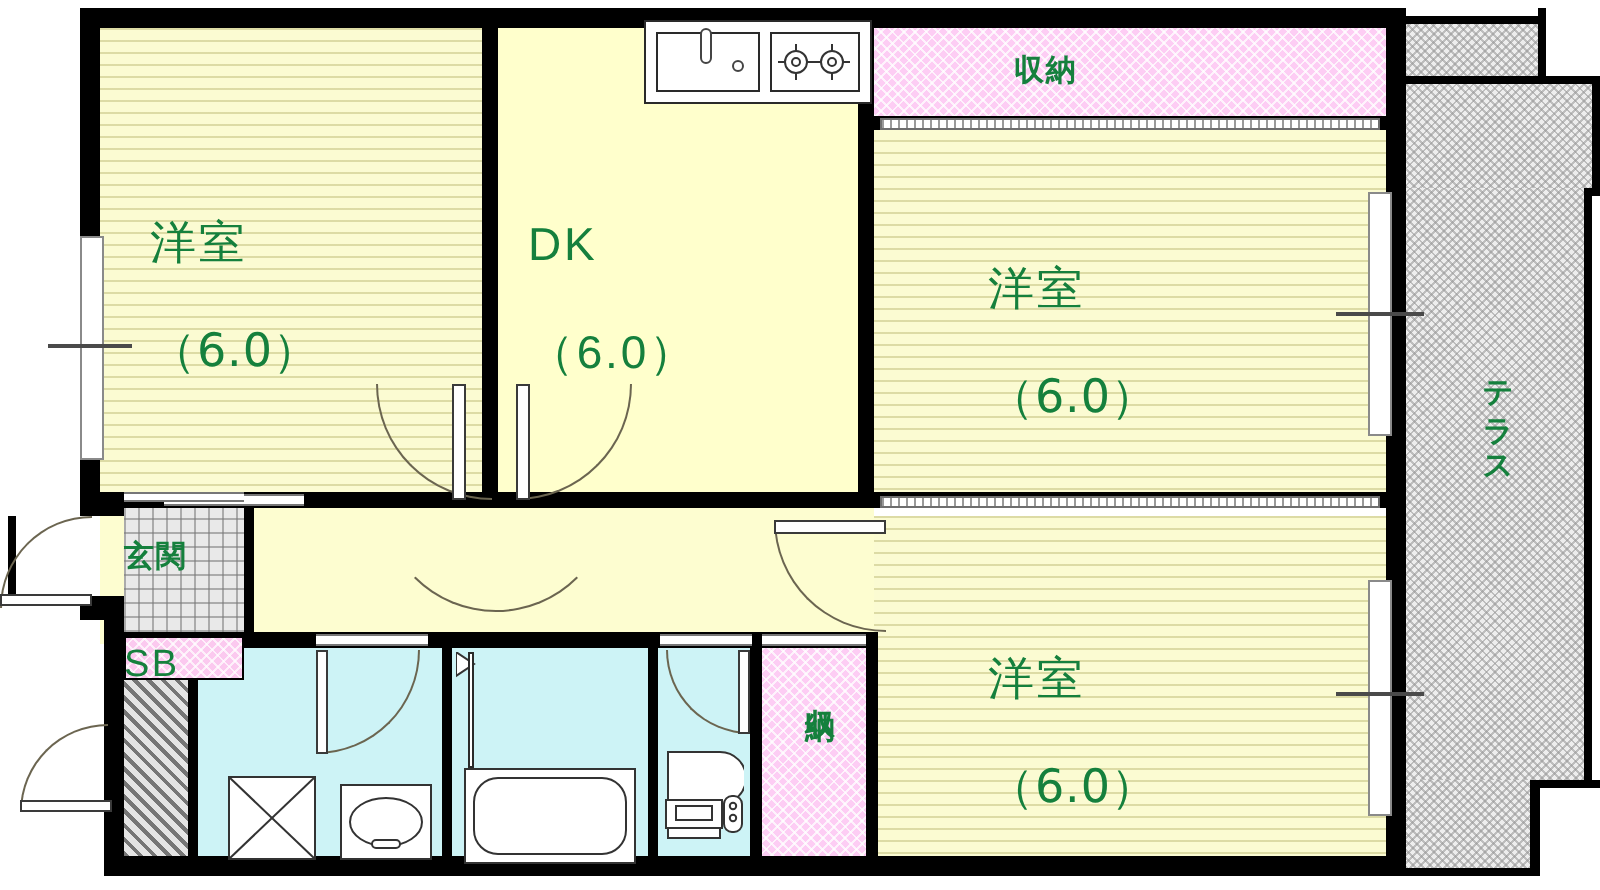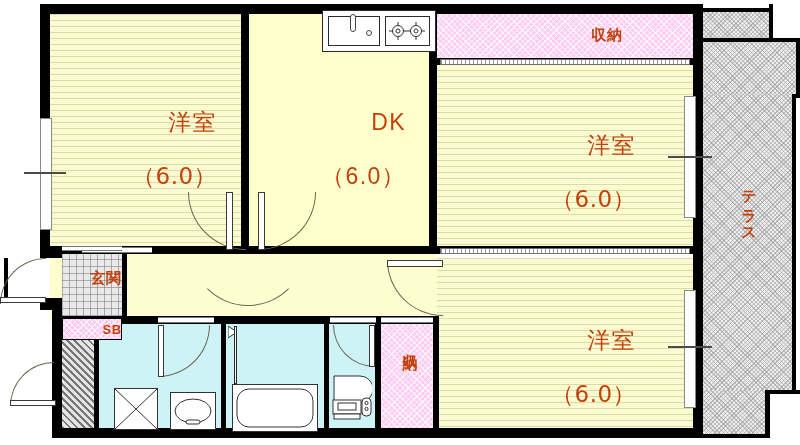--- a/index.html
+++ b/index.html
@@ -46,32 +46,32 @@
       repeating-linear-gradient(45deg, rgba(255,255,255,.7) 0 1px, rgba(0,0,0,0) 1px 4px),
       repeating-linear-gradient(-45deg, rgba(255,255,255,.7) 0 1px, rgba(0,0,0,0) 1px 4px);
   }
   .floor-white{background:#ffffff;}
 
   
   .wall{background:#000000;}
 
   
   .lbl{
-    color:#c2410c;
-    text-align:right;
+    color:#15803d;
+    text-align:left;
     line-height:1.18;
     letter-spacing:.06em;
     white-space:pre-line;
     pointer-events:none;
   }
   .lbl-room{font-size:23px;}
   .lbl-room .sz{font-size:23px;letter-spacing:.02em;}
   .lbl-dk{font-size:23px;font-family:"Liberation Sans",sans-serif;}
   .lbl-small{font-size:15px;font-weight:bold;}
-  .lbl-sb{font-size:13px;font-weight:bold;font-family:"Liberation Sans",sans-serif;}
+  .lbl-sb{font-size:19px;font-weight:normal;font-family:"Liberation Sans",sans-serif;}
   .vert{writing-mode:vertical-rl;text-orientation:upright;letter-spacing:.12em;}
 
   
   .fx{border:1px solid #2a2a2a;background:#ffffff;}
   .win{background:#ffffff;border:1px solid #8a8a8a;}
   .door-leaf{background:#ffffff;border:1px solid #3a3a3a;}
   .arc{border:1px solid #6b6550;border-radius:50%;background:transparent;}
   .sill{background:#ffffff;border-top:1px solid #777;border-bottom:1px solid #777;}
   .slide{
     background:#ffffff;

